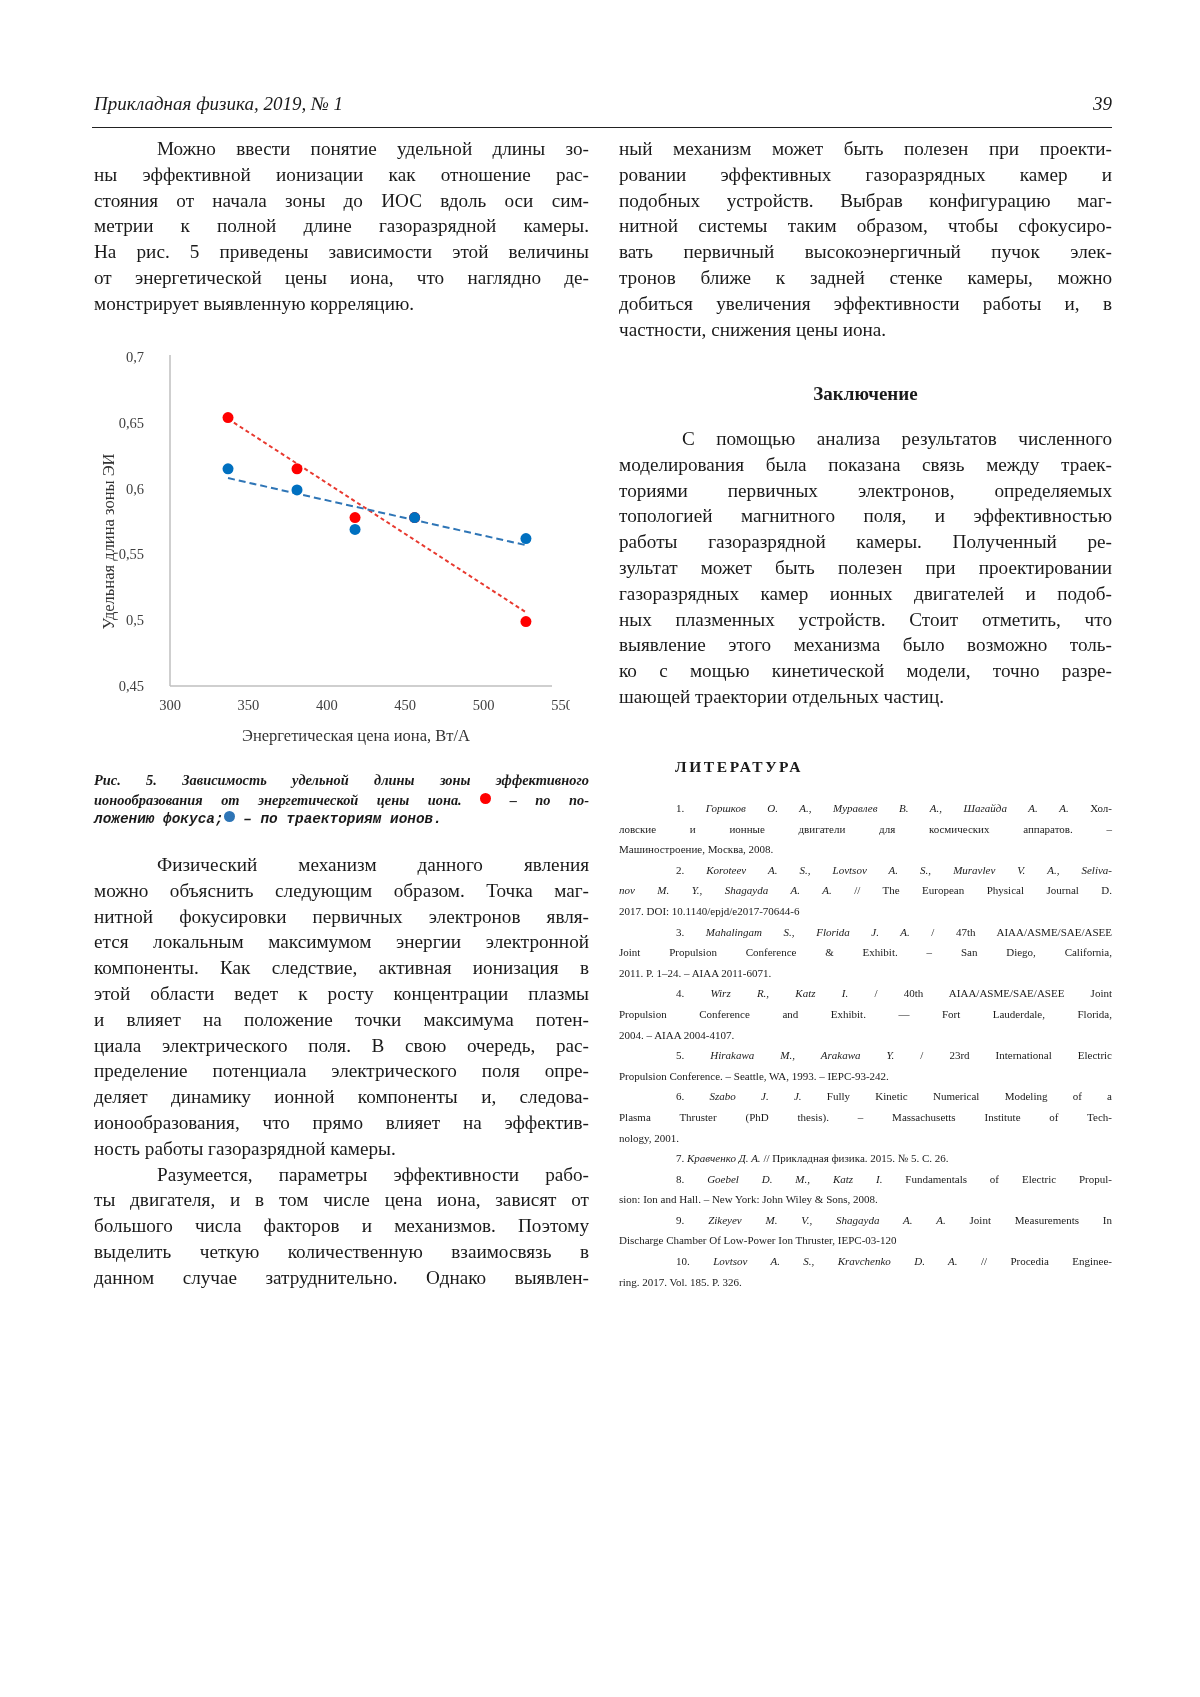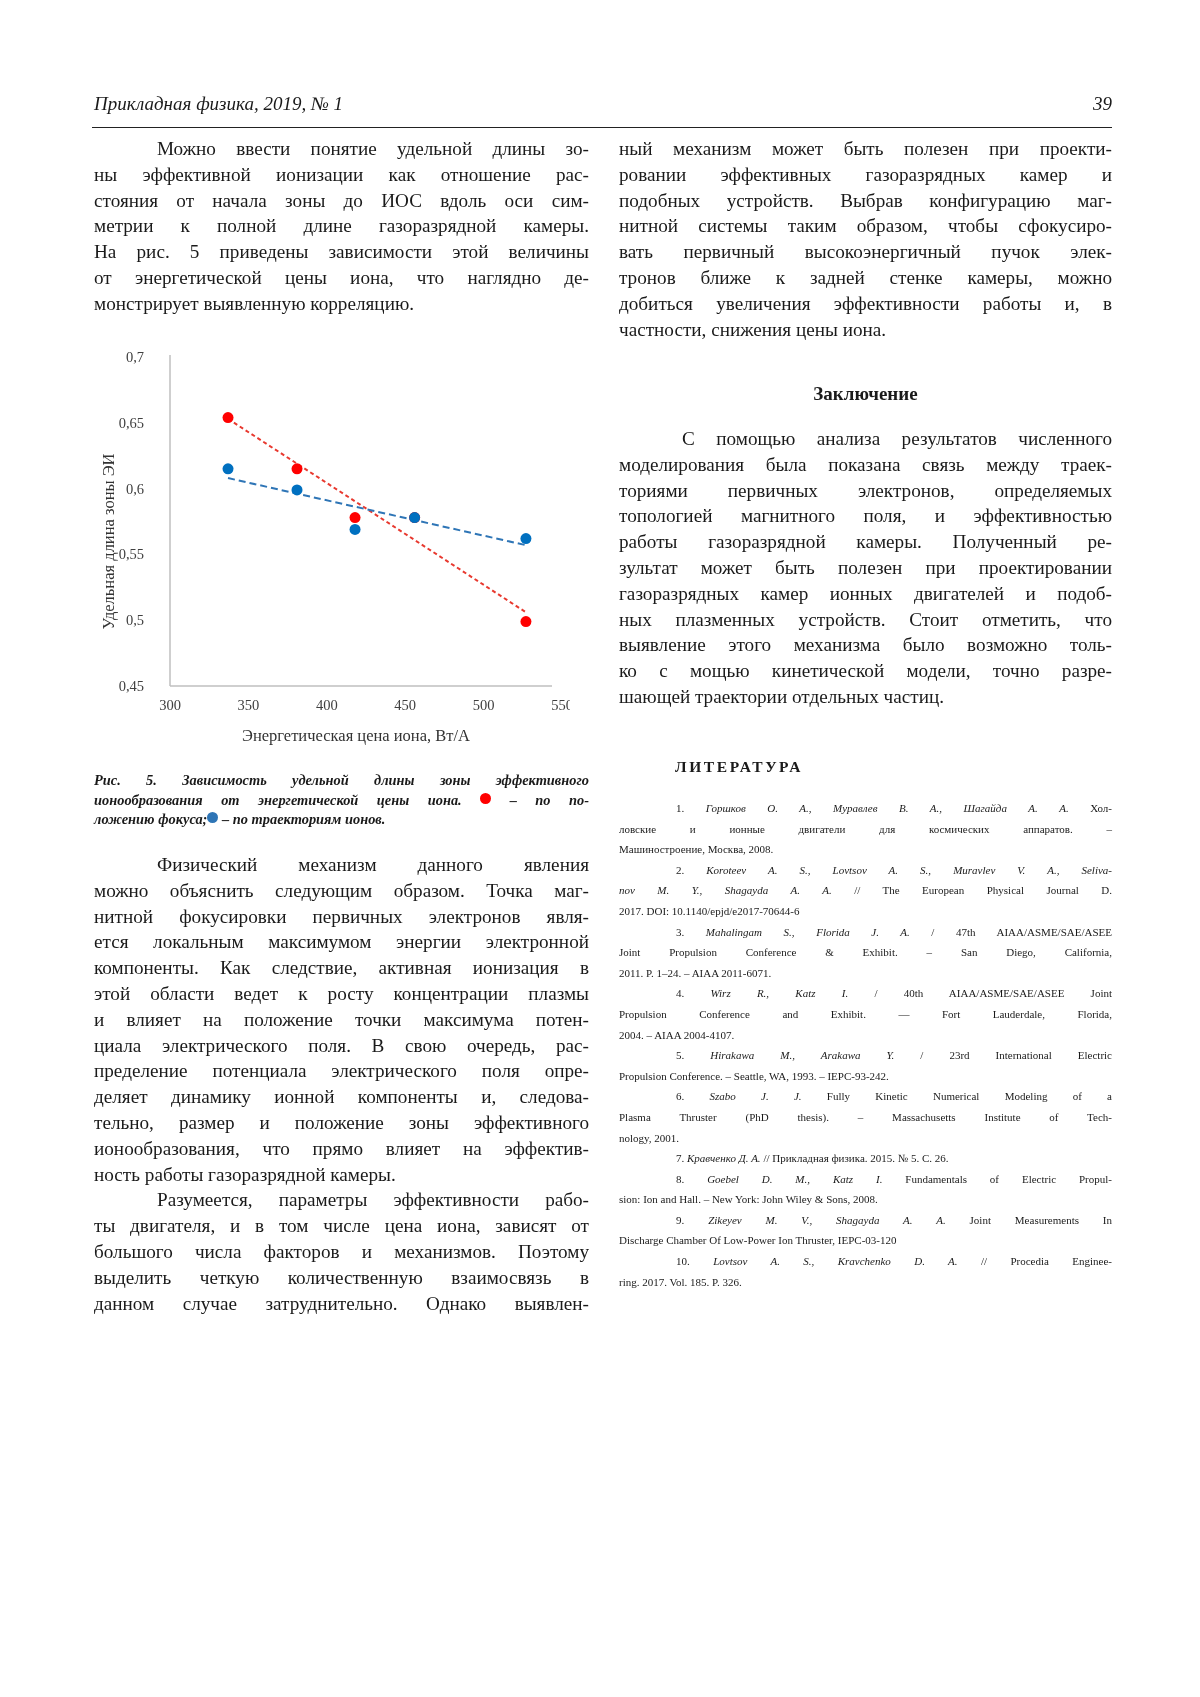--- a/index.html
+++ b/index.html
@@ -80,35 +80,34 @@
       <text x="393.6" y="370" text-anchor="middle" font-size="14.5" fill="#404040">500</text>
       <text x="472" y="370" text-anchor="middle" font-size="14.5" fill="#404040">550</text>
       <text x="266" y="401" text-anchor="middle" font-size="16.5" fill="#333">Энергетическая цена иона, Вт/А</text>
       <text x="0" y="0" text-anchor="middle" font-size="16.5" fill="#333" transform="translate(24,201.5) rotate(-90)">Удельная длина зоны ЭИ</text>
     </g>
 </svg>
 
 <div class="caption">
   <span class="line">Рис. 5. Зависимость удельной длины зоны эффективного</span>
   <span class="line"><span>ионообразования от энергетической цены иона.</span> <span class="dot" style="background:#ff0000;"></span> <span>– по по-</span></span>
-  <span class="line last" style="text-align:left;"><span>ложению фокуса;</span><span class="dot" style="background:#2e75b6;"></span> <span>– по траекториям ионов.</span></span>
+  <span class="line last" style="text-align:left;font-family:Liberation Mono, monospace;"><span>ложению фокуса;</span><span class="dot" style="background:#2e75b6;"></span> <span>– по траекториям ионов.</span></span>
 </div>
 
 <div class="col col-left" style="top:852px;">
   <span class="line ind">Физический механизм данного явления</span>
   <span class="line">можно объяснить следующим образом. Точка маг-</span>
   <span class="line">нитной фокусировки первичных электронов явля-</span>
   <span class="line">ется локальным максимумом энергии электронной</span>
   <span class="line">компоненты. Как следствие, активная ионизация в</span>
   <span class="line">этой области ведет к росту концентрации плазмы</span>
   <span class="line">и влияет на положение точки максимума потен-</span>
   <span class="line">циала электрического поля. В свою очередь, рас-</span>
   <span class="line">пределение потенциала электрического поля опре-</span>
   <span class="line">деляет динамику ионной компоненты и, следова-</span>
-  <span class="line">тельно, размер и положение зоны эффективного</span>
   <span class="line">ионообразования, что прямо влияет на эффектив-</span>
   <span class="line last">ность работы газоразрядной камеры.</span>
   <span class="line ind">Разумеется, параметры эффективности рабо-</span>
   <span class="line">ты двигателя, и в том числе цена иона, зависят от</span>
   <span class="line">большого числа факторов и механизмов. Поэтому</span>
   <span class="line">выделить четкую количественную взаимосвязь в</span>
   <span class="line">данном случае затруднительно. Однако выявлен-</span>
 </div>
 
 <div class="col col-right" style="top:136px;">

